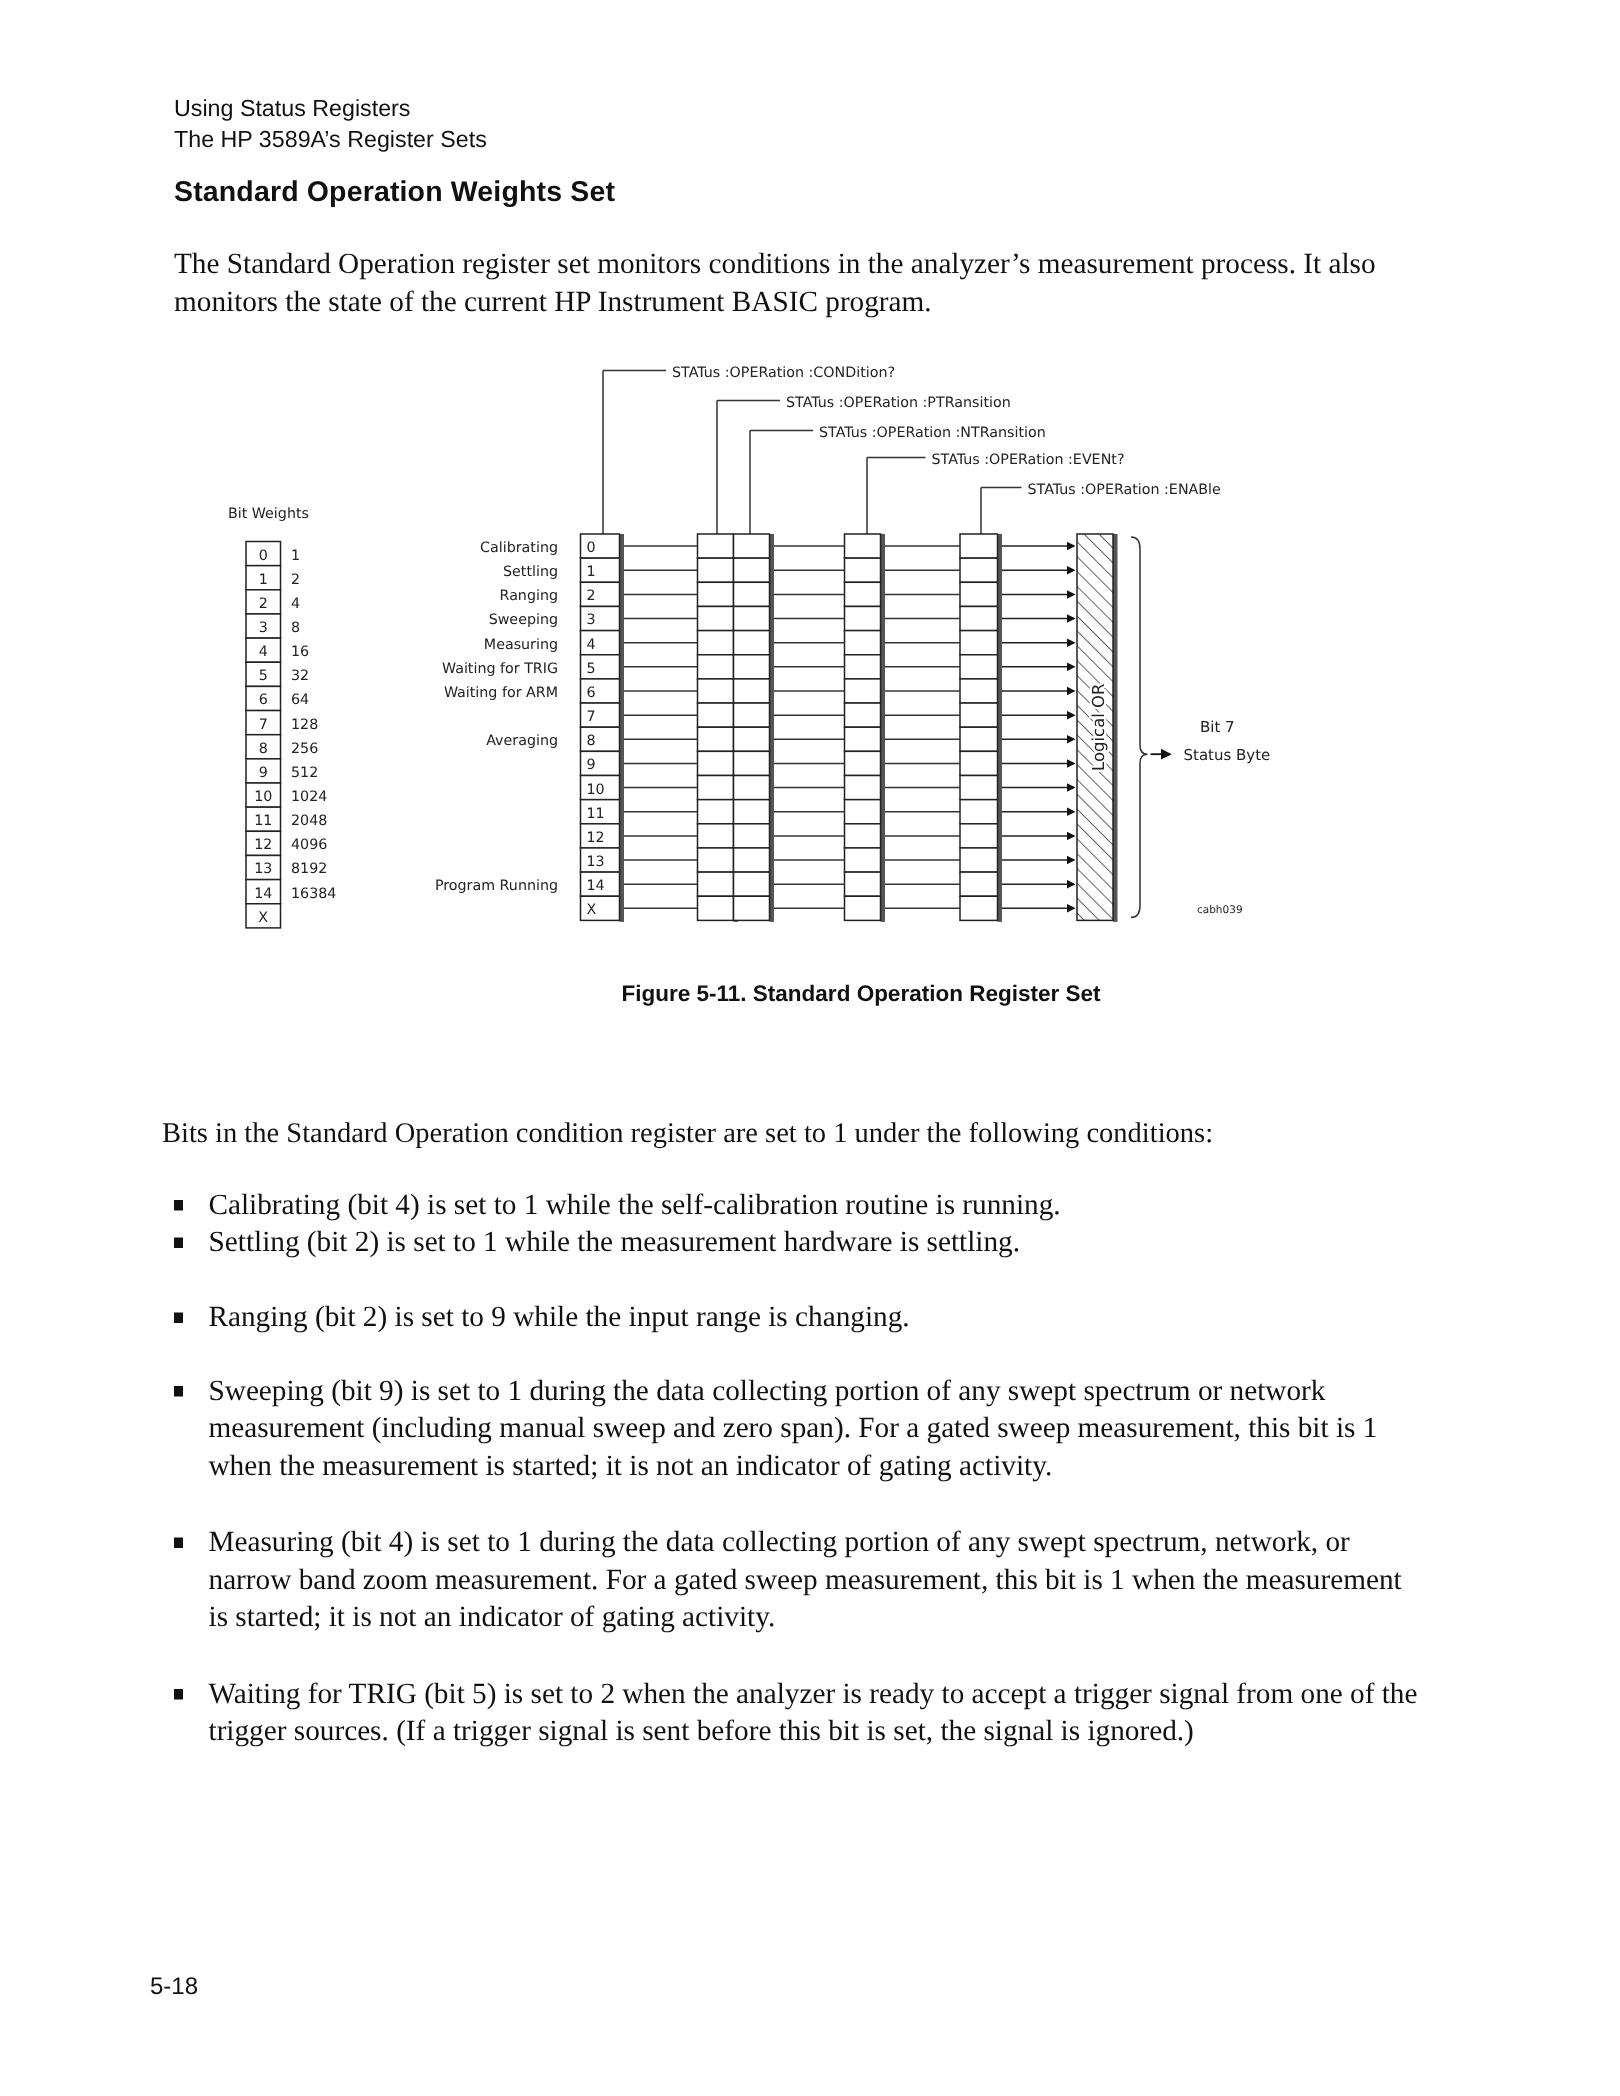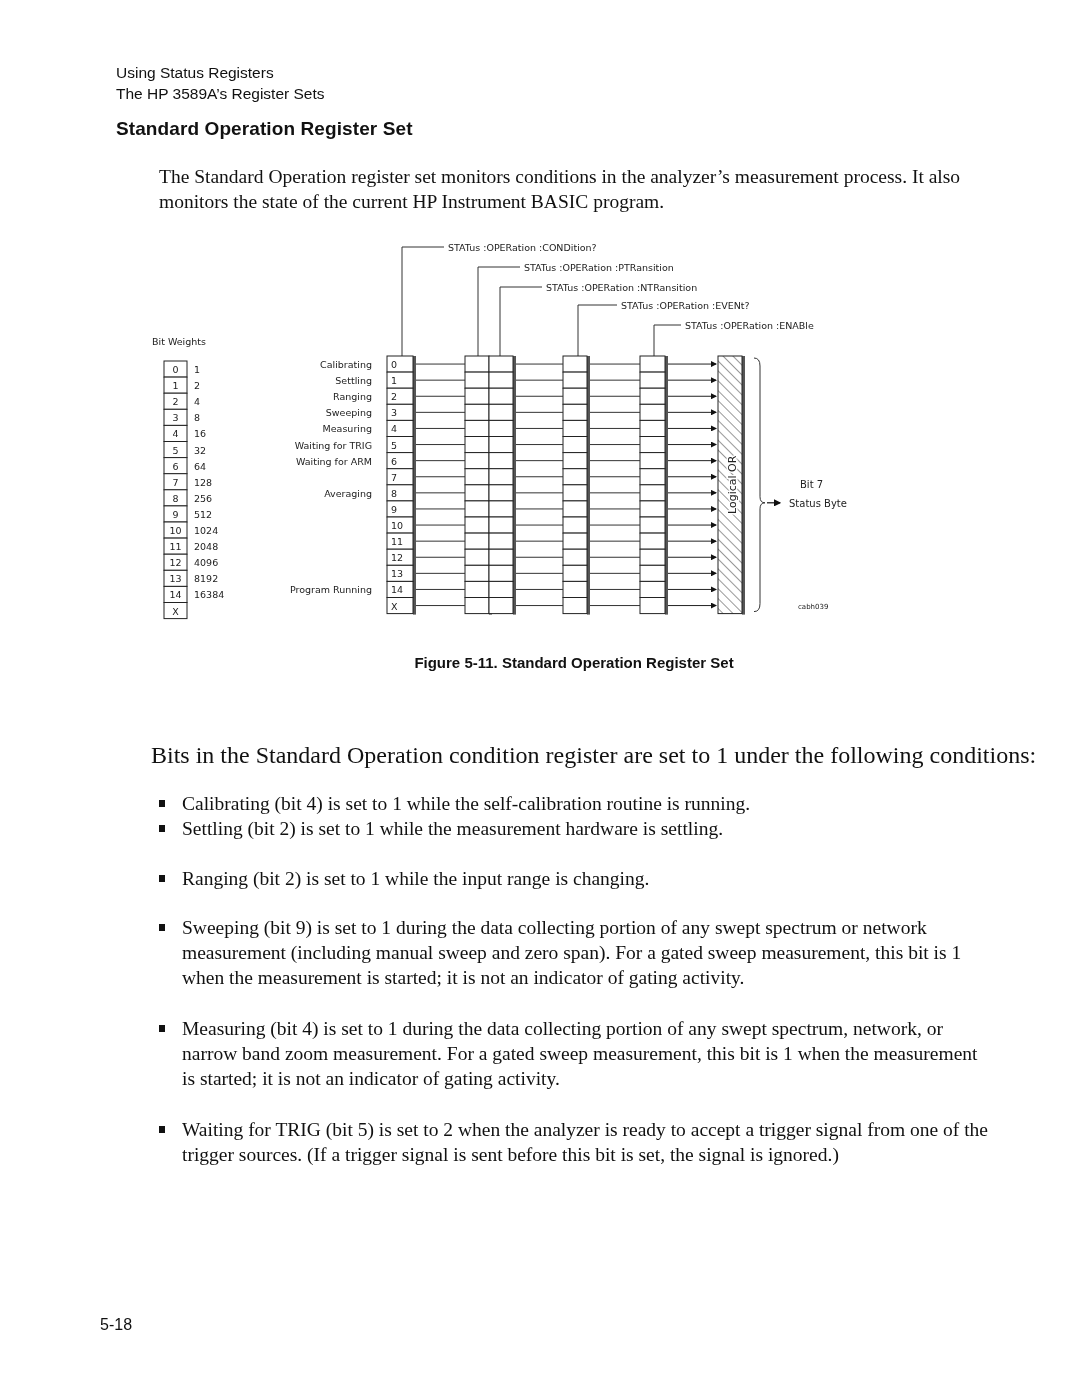--- a/index.html
+++ b/index.html
@@ -1,42 +1,42 @@
 <!DOCTYPE html>
 <html><head>
 <meta charset="utf-8">
 <style>
   html, body { margin:0; padding:0; background:#fff; }
   body { width:1080px; height:1397px; position:relative; overflow:hidden; color:#111; }
   .sans { font-family: "Liberation Sans", sans-serif; }
-  .serif { font-family: "Liberation Serif", serif; margin-left: 43px; }
+  .serif { font-family: "Liberation Serif", serif; }
   .hdr { position:absolute; left:116px; font-size:15.5px; line-height:20px; }
   #hdr1 { top:63px; }
   #hdr2 { top:84px; }
   #title { position:absolute; left:116px; top:118px; font-size:19px; font-weight:bold; letter-spacing:0.1px; }
   #intro { position:absolute; left:116px; top:164px; width:830px; font-size:19.5px; line-height:25px; }
   #figure { position:absolute; left:0; top:0; width:1080px; height:650px; pointer-events:none; }
   #figure text { font-family: "DejaVu Sans", sans-serif; fill:#222; }
   #caption { position:absolute; left:0; width:1080px; top:654px; text-align:center; font-size:15px; font-weight:bold; }
   #caption span { margin-left:68px; }
-  #lead { position:absolute; left:108px; top:743px; font-size:24px; line-height:25px; }
+  #lead { position:absolute; left:108px; top:743px; font-size:19px; line-height:25px; }
   .bullet { position:absolute; left:112px; width:830px; font-size:19.5px; line-height:25px; }
   .bullet .mark { position:absolute; left:4px; top:9px; width:6px; height:7px; background:#111; }
   .bullet .txt { position:absolute; left:27px; width:810px; }
   #b0 { top:791px; } #b1 { top:841px; } #b2 { top:867px; }
   #b3 { top:915px; } #b4 { top:1016px; } #b5 { top:1117px; }
   #b2 { top:867px; }
   #pagenum { position:absolute; left:100px; top:1316px; font-size:16px; }
 </style>
 </head>
 <body>
 
 <div class="hdr sans" id="hdr1">Using Status Registers</div>
 <div class="hdr sans" id="hdr2">The HP 3589A’s Register Sets</div>
-<div id="title" class="sans">Standard Operation Register Set</div>
+<div id="title" class="sans">Standard Operation Weights Set</div>
 <div id="intro" class="serif">The Standard Operation register set monitors conditions in the analyzer’s measurement process. It also monitors the state of the current HP Instrument BASIC program.</div>
 
 <svg id="figure" xmlns="http://www.w3.org/2000/svg" width="1080" height="650">
   <defs>
     <pattern id="hatch" patternUnits="userSpaceOnUse" width="7" height="7" patternTransform="rotate(-45)">
       <line x1="0" y1="0" x2="0" y2="7" stroke="#333" stroke-width="1"></line>
     </pattern>
     <marker id="arr" markerWidth="6" markerHeight="6" refX="5" refY="3" orient="auto">
       <path d="M0,0 L6,3 L0,6 Z" fill="#111"></path>
     </marker>
@@ -315,21 +315,21 @@
 <div class="bullet serif" id="b0">
     <span class="mark"></span>
     <span class="txt">Calibrating (bit 4) is set to 1 while the self-calibration routine is running.</span>
   </div>
 <div class="bullet serif" id="b1" style="top: 816px;">
     <span class="mark"></span>
     <span class="txt">Settling (bit 2) is set to 1 while the measurement hardware is settling.</span>
   </div>
 <div class="bullet serif" id="b2" style="top:866px">
     <span class="mark"></span>
-    <span class="txt">Ranging (bit 2) is set to 1 while the input range is changing.</span>
+    <span class="txt">Ranging (bit 2) is set to 9 while the input range is changing.</span>
   </div>
 <div class="bullet serif" id="b3">
     <span class="mark"></span>
     <span class="txt">Sweeping (bit 9) is set to 1 during the data collecting portion of any swept spectrum or network measurement (including manual sweep and zero span).  For a gated sweep measurement, this bit is 1 when the measurement is started; it is not an indicator of gating activity.</span>
   </div>
 <div class="bullet serif" id="b4">
     <span class="mark"></span>
     <span class="txt">Measuring (bit 4) is set to 1 during the data collecting portion of any swept spectrum, network, or narrow band zoom measurement.  For a gated sweep measurement, this bit is 1 when the measurement is started; it is not an indicator of gating activity.</span>
   </div>
 <div class="bullet serif" id="b5">

